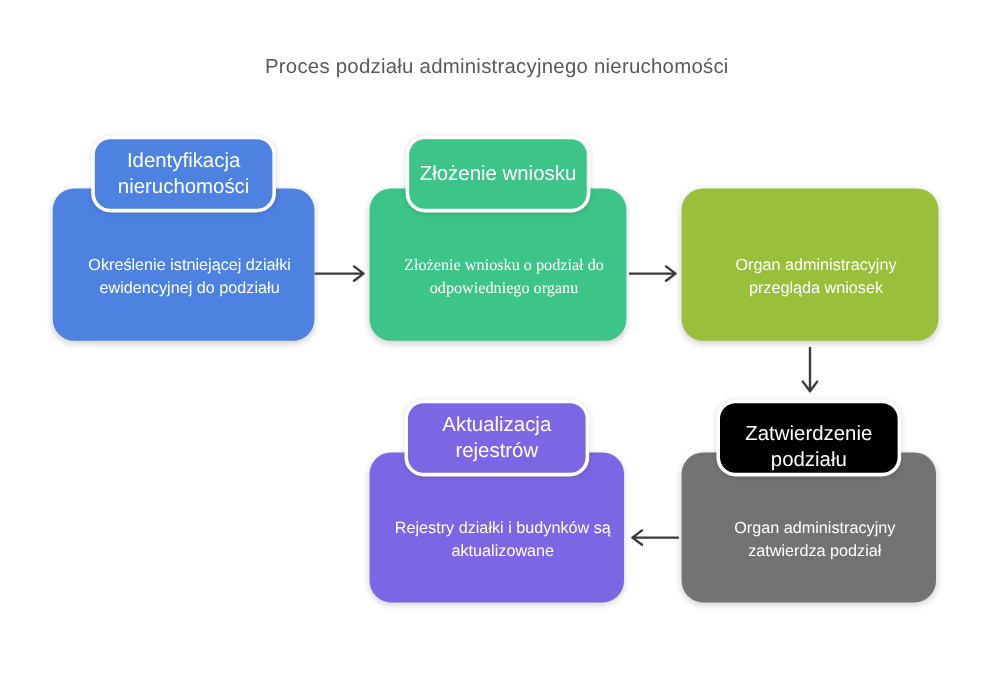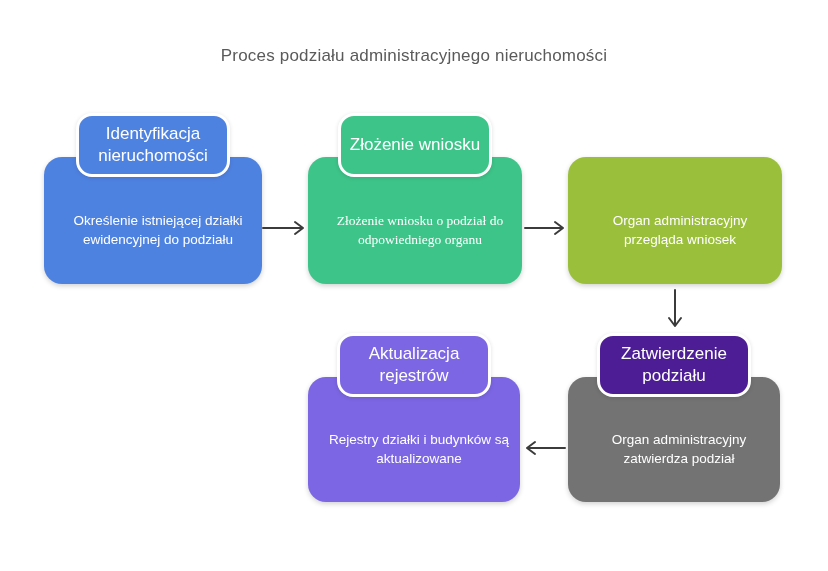--- a/index.html
+++ b/index.html
@@ -119,21 +119,21 @@
     </div>
     <div class="node-header" style="background-color: rgb(124, 102, 227);">
       <div class="node-header-text">Aktualizacja rejestrów</div>
     </div>
   </div>
 
   <div class="node node-5">
     <div class="node-body" style="background-color: #737373;">
       <div class="node-body-text">Organ administracyjny zatwierdza podział</div>
     </div>
-    <div class="node-header" style="background-color: #4c1d95;">
+    <div class="node-header" style="background-color: #000000; align-items: flex-end;">
       <div class="node-header-text">Zatwierdzenie podziału</div>
     </div>
   </div>
 
   <svg class="arrow" style="left:261px;top:219px" width="46" height="18" viewBox="0 0 46 18" aria-hidden="true">
     <path d="M2 9 H42 M34 3 L42 9 L34 15"></path>
   </svg>
 
   <svg class="arrow" style="left:523px;top:219px" width="44" height="18" viewBox="0 0 44 18" aria-hidden="true">
     <path d="M2 9 H40 M32 3 L40 9 L32 15"></path>

